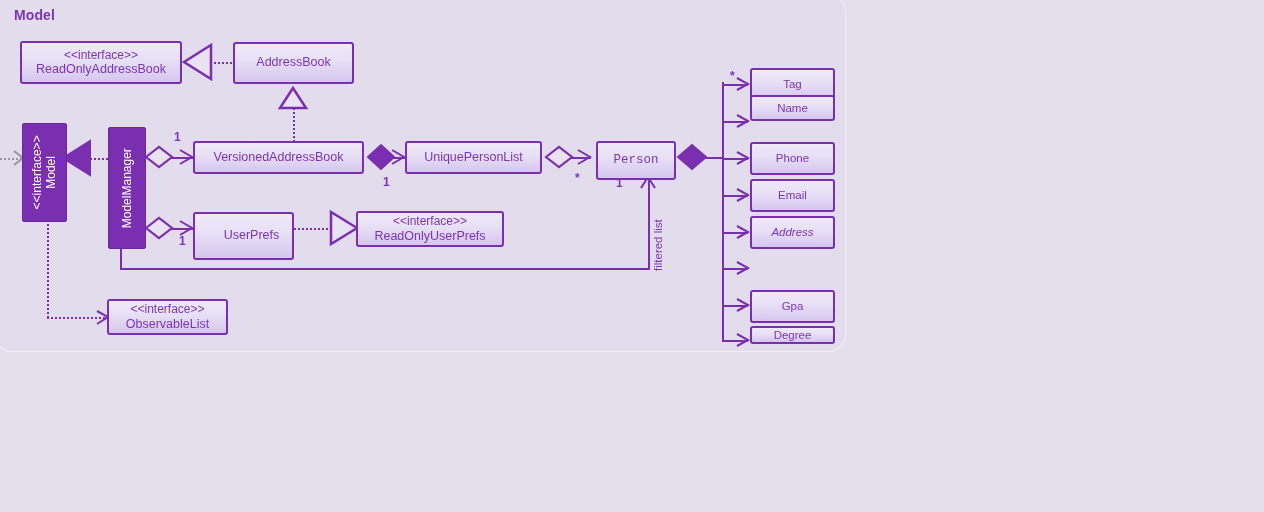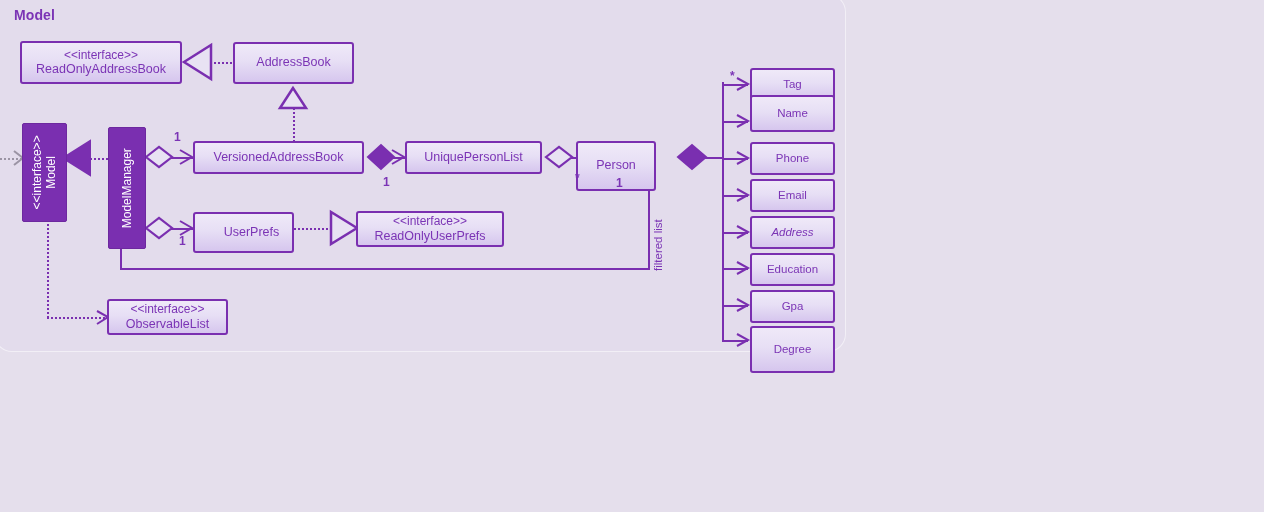--- a/index.html
+++ b/index.html
@@ -232,60 +232,57 @@
   </div>
 
   <div class="cbox" style="left:193px; top:141px; width:171px; height:33px;">
     <span>VersionedAddressBook</span>
   </div>
 
   <div class="cbox" style="left:405px; top:141px; width:137px; height:33px;">
     <span>UniquePersonList</span>
   </div>
 
-  <div class="cbox" style="left:576px; top:141px; width:80px; height:50px;">
+  <div class="cbox" style="left:596px; top:141px; width:80px; height:39px;font-family:Liberation Mono, monospace;">
     <span>Person</span>
   </div>
 
-  <div class="cbox" style="left:193px; top:212px; width:101px; height:41px;padding-left:16px;">
+  <div class="cbox" style="left:193px; top:212px; width:101px; height:48px;padding-left:16px;">
     <span>UserPrefs</span>
   </div>
 
   <div class="cbox" style="left:356px; top:211px; width:148px; height:36px;">
     <span class="stereo">&lt;&lt;interface&gt;&gt;</span>
     <span>ReadOnlyUserPrefs</span>
   </div>
 
   <div class="cbox" style="left:107px; top:299px; width:121px; height:36px;">
     <span class="stereo">&lt;&lt;interface&gt;&gt;</span>
     <span>ObservableList</span>
   </div>
 
   <div class="cbox small" style="left:750px; top:68px; width:85px; height:33px;">
     <span>Tag</span>
   </div>
-  <div class="cbox small" style="left:750px; top:95px; width:85px; height:37px;text-align:right;">
+  <div class="cbox small" style="left:750px; top:95px; width:85px; height:26px;text-align:right;">
     <span>Name</span>
   </div>
   <div class="cbox small" style="left:750px; top:142px; width:85px; height:33px;">
     <span>Phone</span>
   </div>
   <div class="cbox small" style="left:750px; top:179px; width:85px; height:33px;text-align:center;">
     <span>Email</span>
   </div>
   <div class="cbox small" style="left:750px; top:216px; width:85px; height:33px;font-style:italic;">
     <span>Address</span>
   </div>
-  <div class="cbox small" style="left:750px; top:253px; width:85px; height:33px;">
-    <span>Education</span>
-  </div>
   <div class="cbox small" style="left:750px; top:290px; width:85px; height:33px;">
     <span>Gpa</span>
   </div>
-  <div class="cbox small" style="left:750px; top:326px; width:85px; height:47px;">
+  <div class="cbox small" style="left:750px; top:326px; width:85px; height:18px;">
     <span>Degree</span>
   </div>
 
   <div class="mult" style="left:174px; top:131px;">1</div>
 
   <div class="mult" style="left:383px; top:176px;">1</div>
 
   <div class="mult" style="left:575px; top:172px;">*</div>
 
   <div class="mult" style="left:179px; top:235px;">1</div>

